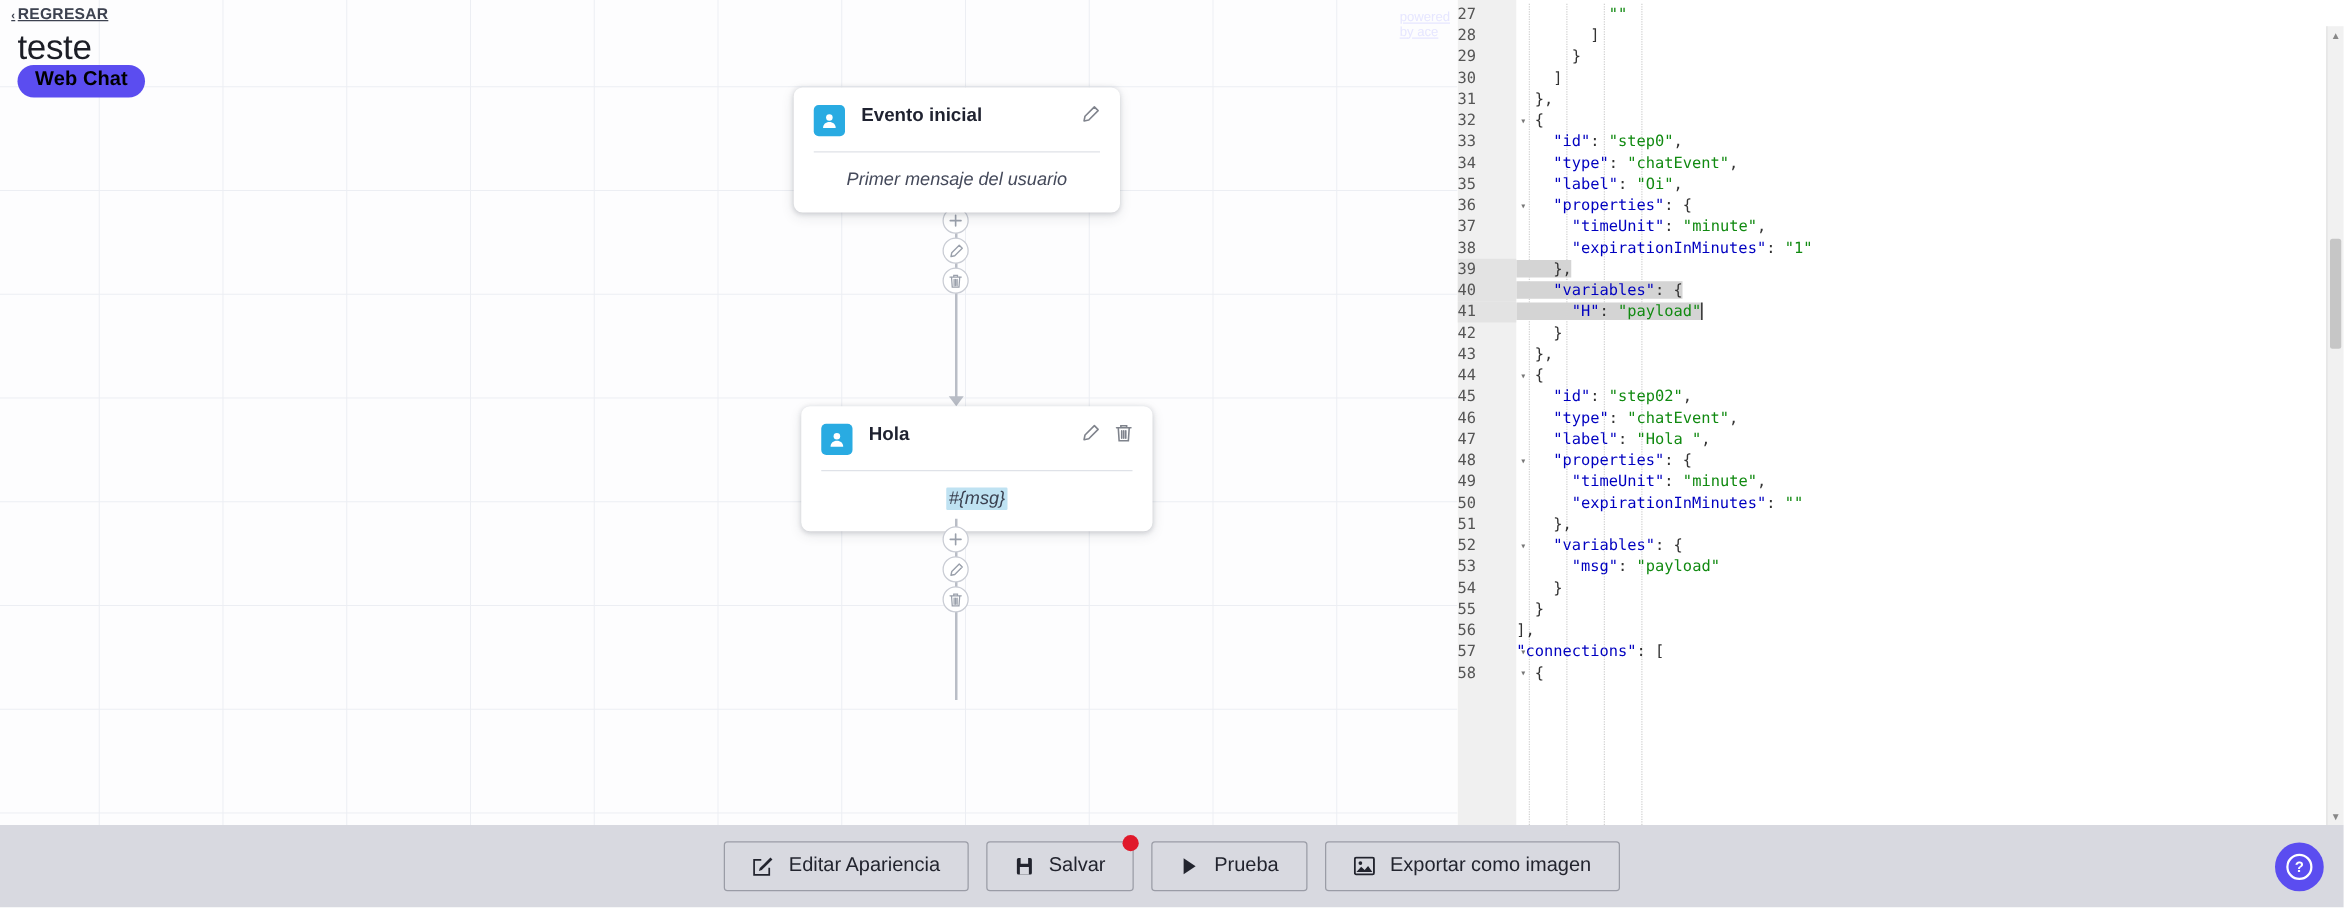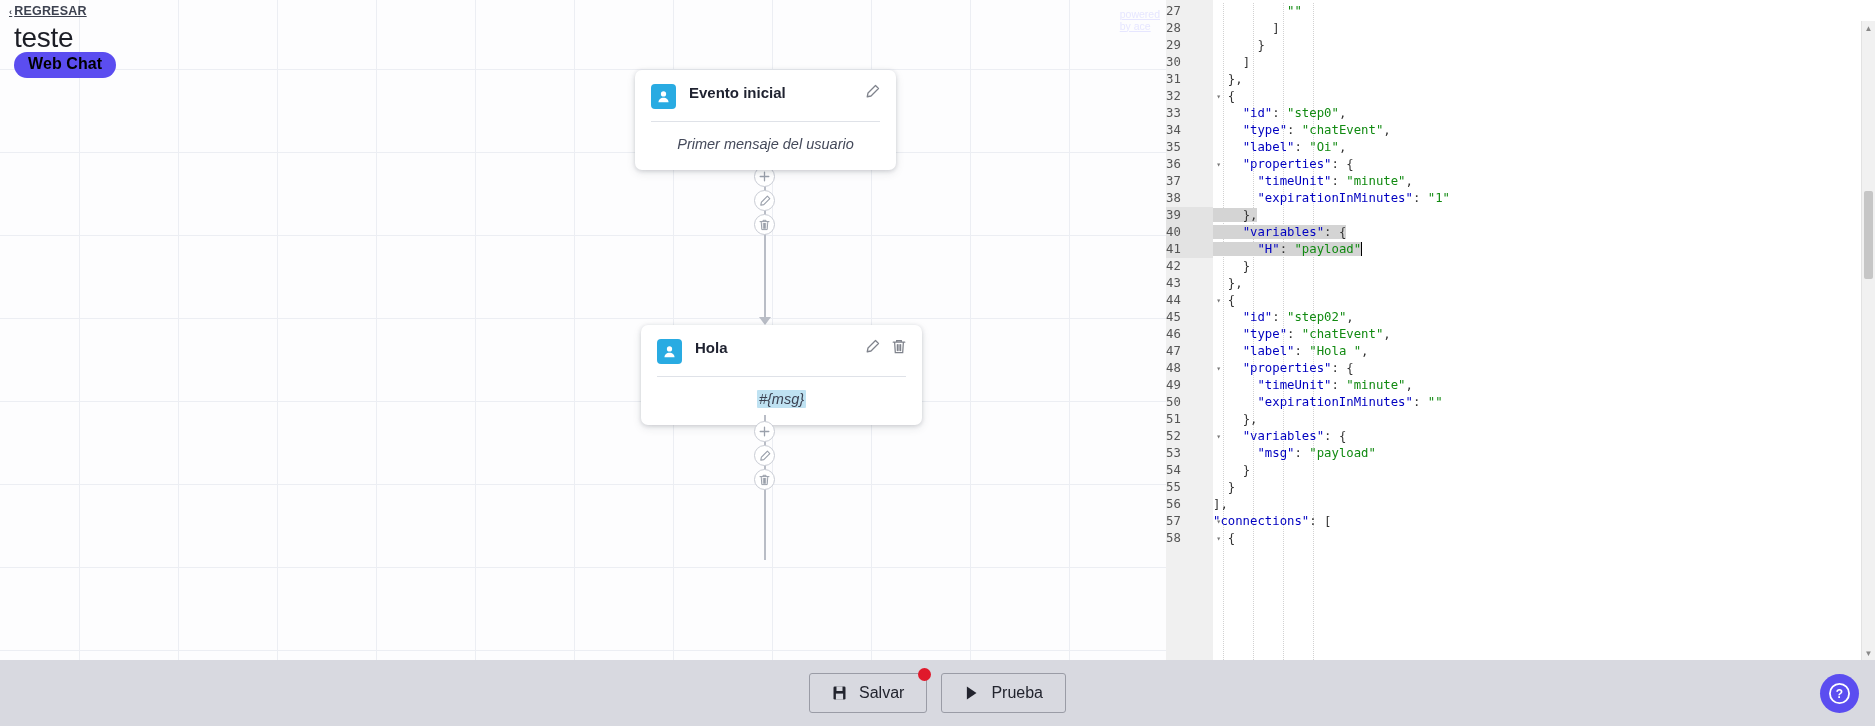--- a/index.html
+++ b/index.html
@@ -376,36 +376,55 @@
     <div id="vscroll">
       <div class="arrow">▲</div>
       <div id="vthumb"></div>
       <div class="arrow" style="position:absolute;bottom:0;left:0;right:0;">▼</div>
     </div>
   </div>
 
   <div id="toolbar">
       <div class="tbtn">
         <span class="ico">
+          <svg width="17" height="17" viewBox="0 0 16 16">
+            <path d="M13.5.9L15 2.4 7 10.4l-2.2.7.7-2.2z" fill="#22242e"></path>
+            <path d="M12.6 8.7v5.4H1.2V2.7h5.4" fill="none" stroke="#22242e" stroke-width="1.3"></path>
+          </svg>
+        </span>
+        <span>Editar Apariencia</span>
+      </div>
+      <div class="tbtn">
+        <span class="ico">
           <svg width="15" height="16" viewBox="0 0 14 16">
             <rect x="1" y="1.4" width="12" height="13.2" rx="1.3" fill="#22242e"></rect>
             <rect x="4" y="1.4" width="6" height="4.6" fill="#d8d9e0"></rect>
             <rect x="3.4" y="8.6" width="7.2" height="6" fill="#d8d9e0"></rect>
           </svg>
         </span>
         <span>Salvar</span>
         <span class="badge-dot"></span>
       </div>
       <div class="tbtn">
         <span class="ico">
           <svg width="15" height="16" viewBox="0 0 14 16">
             <path d="M2.4 1.6l9.6 6.4-9.6 6.4z" fill="#22242e"></path>
           </svg>
         </span>
         <span>Prueba</span>
+      </div>
+      <div class="tbtn">
+        <span class="ico">
+          <svg width="17" height="16" viewBox="0 0 16 15">
+            <rect x="0.8" y="1" width="14.4" height="12.6" rx="1" fill="none" stroke="#22242e" stroke-width="1.4"></rect>
+            <circle cx="5" cy="5.1" r="1.4" fill="#22242e"></circle>
+            <path d="M2 11.8l3.6-4 2.6 2.6 2.6-3 3.2 4.4z" fill="#22242e"></path>
+          </svg>
+        </span>
+        <span>Exportar como imagen</span>
       </div>
     </div>
 
   <div id="help-fab">
     <svg width="23" height="23" viewBox="0 0 24 24">
       <circle cx="12" cy="12" r="10" fill="none" stroke="#fff" stroke-width="1.9"></circle>
       <text x="12" y="16.6" font-size="12.5" font-family="Liberation Sans, sans-serif" font-weight="700" fill="#fff" text-anchor="middle">?</text>
     </svg>
   </div>
 

